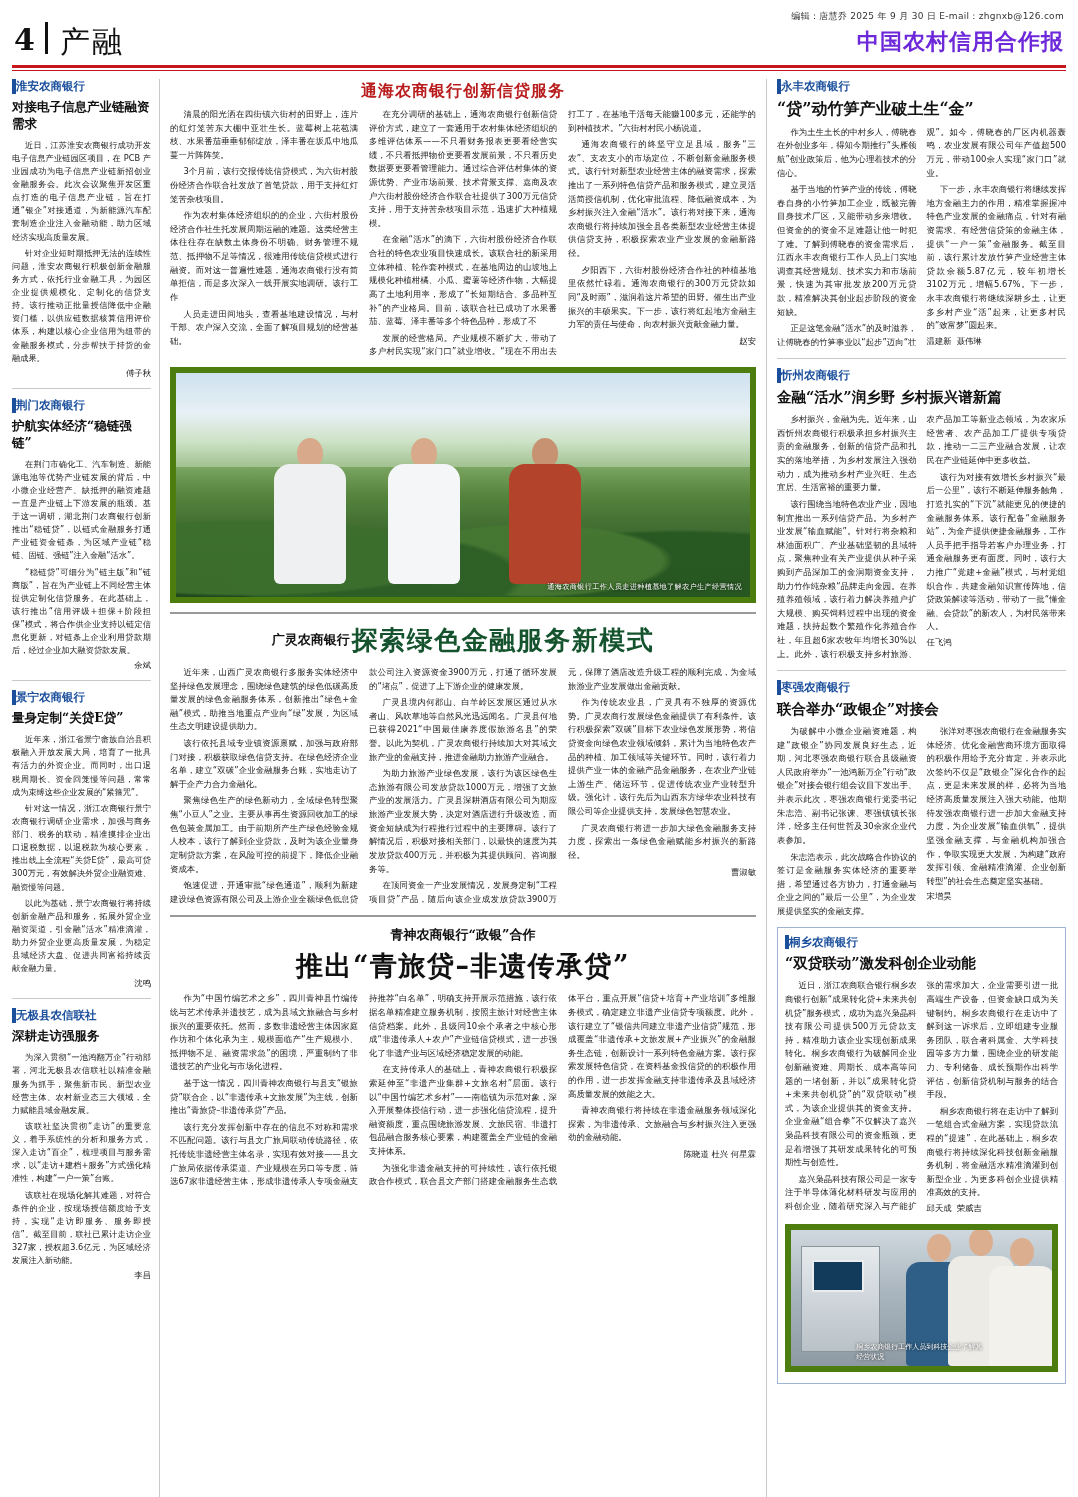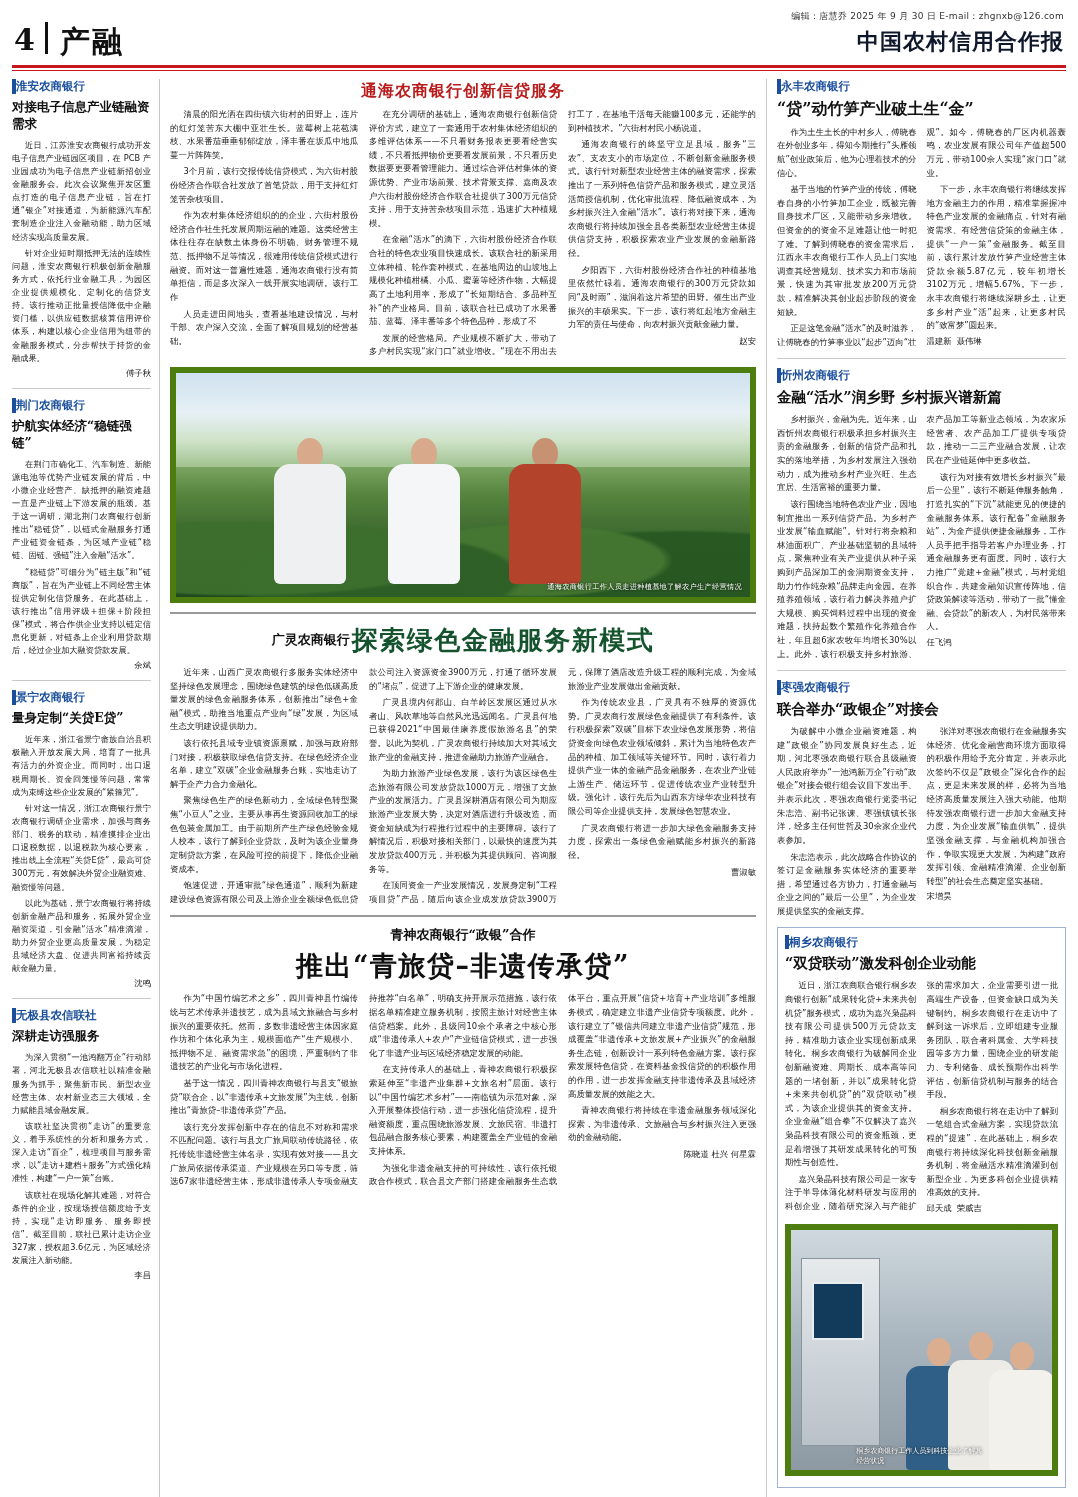--- a/index.html
+++ b/index.html
@@ -20,27 +20,27 @@
   }
   .mh-left { display:flex; align-items:flex-end; gap:8px; }
   .mh-pageno {
     font-family:"DejaVu Serif", serif;
     font-size:30px; font-weight:bold; color:#111; line-height:1;
     padding-bottom:2px;
   }
   .mh-sep { width:3px; height:32px; background:#111; margin:0 4px 3px 2px; }
   .mh-section {
     font-family:"DejaVu Serif", serif;
-    font-size:30px; font-weight:bold; letter-spacing:2px; line-height:1;
+    font-size:30px; font-weight:normal; letter-spacing:2px; line-height:1;
   }
   .mh-right { text-align:right; }
   .mh-meta { font-size:9px; color:#333; margin-bottom:4px; letter-spacing:0.3px; }
   .mh-brand {
     font-family:"DejaVu Serif", serif;
-    font-size:22px; font-weight:bold; color:#0f172a; letter-spacing:1px;
+    font-size:22px; font-weight:bold; color:#6d28d9; letter-spacing:1px;
   }
   .mh-rule { height:3px; background:#c8161d; margin:4px 12px 0 12px; }
   .mh-rule2 { height:1px; background:#c8161d; margin:2px 12px 0 12px; }
 
   
   .cols {
     display:flex; gap:0; padding:8px 12px 10px 12px; height:1440px;
   }
   .col-left { width:148px; flex:0 0 148px; padding-right:8px; border-right:1px solid #c9c9c9; }
   .col-mid  { flex:1 1 auto; padding:0 10px; }
@@ -84,21 +84,21 @@
     letter-spacing:2px; line-height:1.15; margin:0 0 10px 0;
   }
   .lead-cols { column-count:3; column-gap:11px; column-rule:none; }
 
   
   .photo {
     position:relative; width:100%; margin:8px 0 4px 0;
     border:6px solid #4d7c0f; overflow:hidden;
   }
   .photo.ph1 { height:236px; }
-  .photo.ph2 { height:252px;margin-top:7px; }
+  .photo.ph2 { height:148px;margin-top:7px; }
   .photo .sky {
     position:absolute; inset:0;
     background:linear-gradient(#cfe2ef 0%, #e7f0f5 18%, #cfe3c9 30%, #6f9e52 55%, #3f6f35 100%);
   }
   .photo .greens {
     position:absolute; left:0; right:0; bottom:0; height:58%;
     background:
       radial-gradient(ellipse at 12% 70%, rgba(60,110,45,.95) 0 28%, transparent 30%),
       radial-gradient(ellipse at 35% 85%, rgba(45,95,38,.95) 0 26%, transparent 28%),
       radial-gradient(ellipse at 62% 72%, rgba(70,120,50,.9) 0 26%, transparent 28%),

